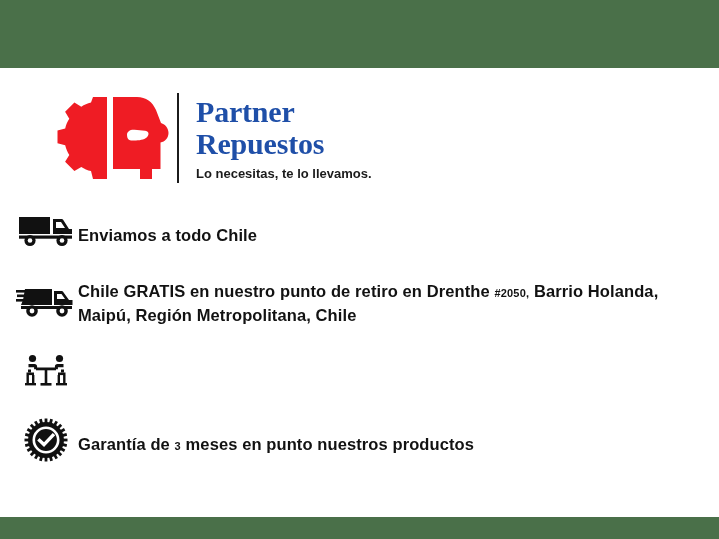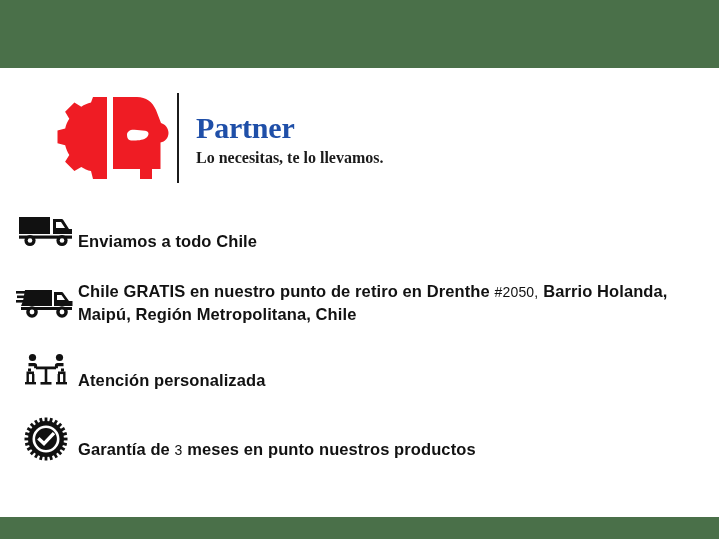--- a/index.html
+++ b/index.html
@@ -80,40 +80,40 @@
     font-weight: bold;
     font-size: 30px;
     line-height: 32px;
     color: #1f4fa8;
     letter-spacing: -0.2px;
     white-space: nowrap;
   }
 
   .brand-tagline {
     margin-top: 7px;
-    font-family: Liberation Serif, serif;
+    font-family: Liberation Sans, sans-serif;
     font-weight: 600;
-    font-size: 16px;
+    font-size: 13px;
     line-height: 14px;
     color: #1b1b1b;
     white-space: nowrap;
     text-align: right;
   }
 
   
   .features {
     position: absolute;
     left: 14px;
     top: 142px;
     width: 690px;
   }
 
   .feature-row {
     display: flex;
-    align-items: flex-end;
+    align-items: center;
     margin-bottom: 26px;
     min-height: 40px;
   }
   .feature-row:last-child { margin-bottom: 0; }
 
   .feature-icon {
     flex: 0 0 auto;
     width: 64px;
     height: 42px;
     display: flex;
@@ -138,22 +138,22 @@
   .row-retira    .feature-text { padding-top: 2px; }
   .row-atencion  .feature-text { padding-top: 8px; }
   .row-garantia  .feature-text { padding-top: 9px; }
 
   .row-retira    .feature-icon { width: 64px; height: 44px; }
   .row-atencion  .feature-icon { width: 64px; height: 40px; }
   .row-garantia  .feature-icon { width: 64px; height: 44px; }
 
   
   .small-num {
-    font-size: 14px;
-    font-weight: normal;
+    font-size: 11px;
+    font-weight: bold;
     letter-spacing: 0.2px;
   }
 </style>
 </head>
 <body>
 
 <div class="banner">
 
   <div class="band band-top"></div>
   <div class="band band-bottom"></div>
@@ -208,20 +208,21 @@
           C88.5 46.2 84 47.5 79 47.5
           L74 47.5
           C71.5 47.5 70 45.4 70 42
           Z"></path>
       </svg>
 
       <div class="logo-divider"></div>
 
       <div class="logo-text">
         <div class="brand-line">Partner</div>
+        <div class="brand-line">Repuestos</div>
         <div class="brand-tagline">Lo necesitas, te lo llevamos.</div>
       </div>
     </div>
 
     <div class="features">
 
       <div class="feature-row row-envios">
         <div class="feature-icon">
           <svg width="56" height="32" viewBox="0 0 56 32" aria-hidden="true">
             <rect x="1" y="2" width="31" height="17" fill="#111111"></rect>
@@ -275,23 +276,20 @@
             <rect x="36" y="15.5" width="3" height="3" fill="#111111"></rect>
             <path fill="#111111" d="M33 18.5 h7.5 v2.6 h-7.5 Z"></path>
             <rect x="32.6" y="21" width="2.4" height="8" fill="#111111"></rect>
             <rect x="38.1" y="21" width="2.4" height="8" fill="#111111"></rect>
             <rect x="31" y="29" width="11" height="2.4" fill="#111111"></rect>
 
             <rect x="11" y="13.5" width="20" height="2.8" fill="#111111"></rect>
             <rect x="19.7" y="16" width="2.6" height="13" fill="#111111"></rect>
             <rect x="15.5" y="29" width="11" height="2.6" fill="#111111"></rect>
           </svg>
-        </div>
-        <div class="feature-text">
-          <span>Atención personalizada</span>
         </div>
       </div>
 
       <div class="feature-row row-garantia">
         <div class="feature-icon">
           <svg width="44" height="44" viewBox="0 0 44 44" aria-hidden="true">
             <g fill="#111111">
 
               <circle cx="22" cy="22" r="18"></circle>
               <g>

